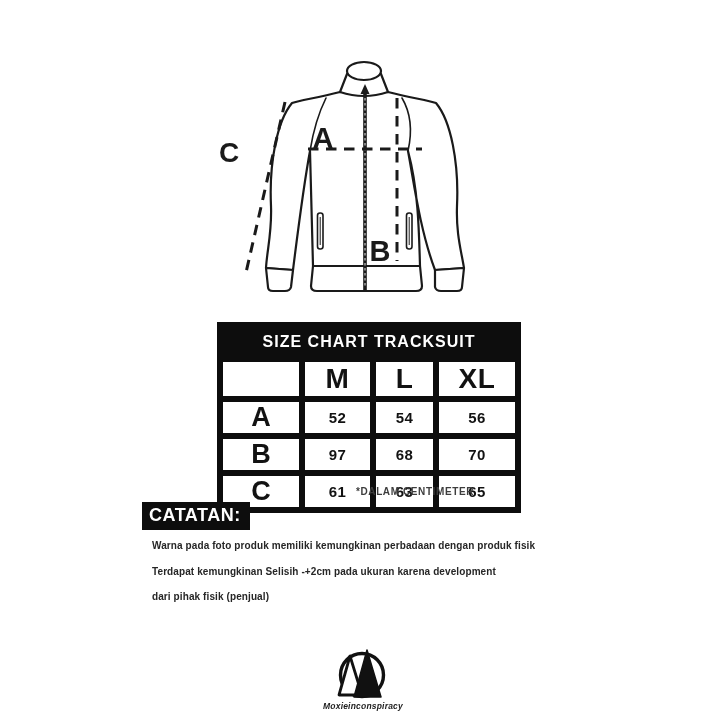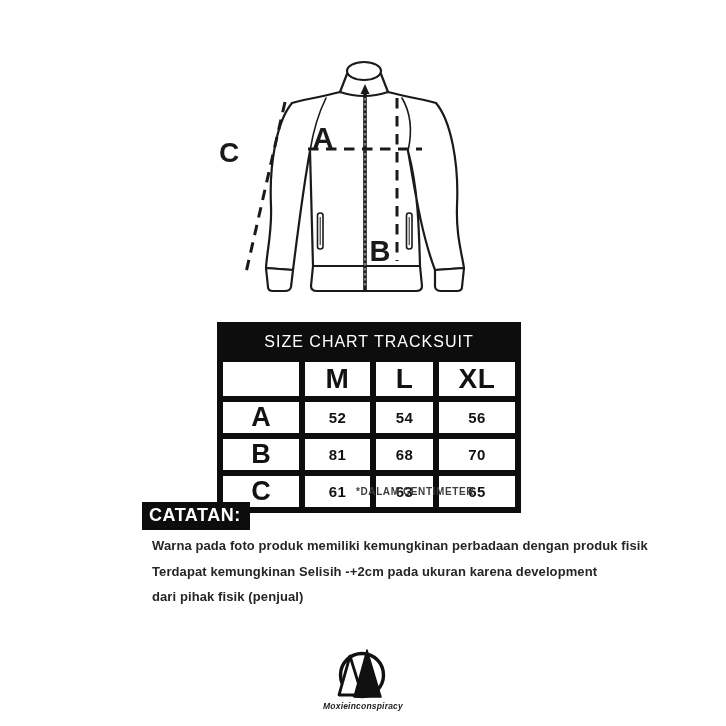--- a/index.html
+++ b/index.html
@@ -12,38 +12,38 @@
   
   .size-table{
     position:absolute;left:217px;top:322px;width:298px;
     border-collapse:collapse;table-layout:fixed;
   }
   .size-table td{
     border:6px solid #0d0d0d;text-align:center;vertical-align:middle;
     background:#ffffff;color:#121212;padding:0;
   }
   .size-table td.tbl-title{
-    background:#0d0d0d;color:#ffffff;font-size:16px;font-weight:400;
+    background:#0d0d0d;color:#ffffff;font-size:16px;font-weight:700;
     letter-spacing:1px;height:28px;
   }
   .size-table tr.size-row td{height:34px;font-size:28px;font-weight:700;letter-spacing:0.5px;}
   .size-table tr.data-row td{height:27px;}
   .size-table td.row-label{font-size:27px;font-weight:700;}
   .size-table td.cell-value{font-size:15px;font-weight:700;letter-spacing:0.5px;}
   .footnote{
     position:absolute;left:315px;top:486px;width:200px;text-align:center;
     font-size:10px;font-weight:700;letter-spacing:0.6px;color:#3d3d3d;
   }
   
   .notes-heading{
     position:absolute;left:142px;top:502px;background:#0d0d0d;color:#ffffff;
     font-size:18px;font-weight:700;letter-spacing:0.5px;padding:3px 9px 4px 7px;text-align:center;
   }
   .notes{position:absolute;left:152px;top:538px;width:510px;}
-  .note{font-size:13px;line-height:15.5px;font-weight:700;color:#262626;margin:0 0 10px 0;letter-spacing:0.1px;}
+  .note{font-size:10px;line-height:15.5px;font-weight:700;color:#262626;margin:0 0 10px 0;letter-spacing:0.1px;}
   .note .line{display:block;}
   
   .logo-wrap{position:absolute;left:329px;top:648px;width:68px;height:54px;}
   .brand-caption{
     position:absolute;left:316px;top:701px;width:94px;text-align:center;
     font-size:8.5px;font-weight:700;font-style:italic;color:#1c1c1c;letter-spacing:0.2px;
   }
 </style>
 </head>
 <body>
@@ -131,21 +131,21 @@
       <td>XL</td>
     </tr>
     <tr class="data-row">
       <td class="row-label">A</td>
       <td class="cell-value">52</td>
       <td class="cell-value">54</td>
       <td class="cell-value">56</td>
     </tr>
     <tr class="data-row">
       <td class="row-label">B</td>
-      <td class="cell-value">81</td>
+      <td class="cell-value">97</td>
       <td class="cell-value">68</td>
       <td class="cell-value">70</td>
     </tr>
     <tr class="data-row">
       <td class="row-label">C</td>
       <td class="cell-value">61</td>
       <td class="cell-value">63</td>
       <td class="cell-value">65</td>
     </tr>
   </tbody>

